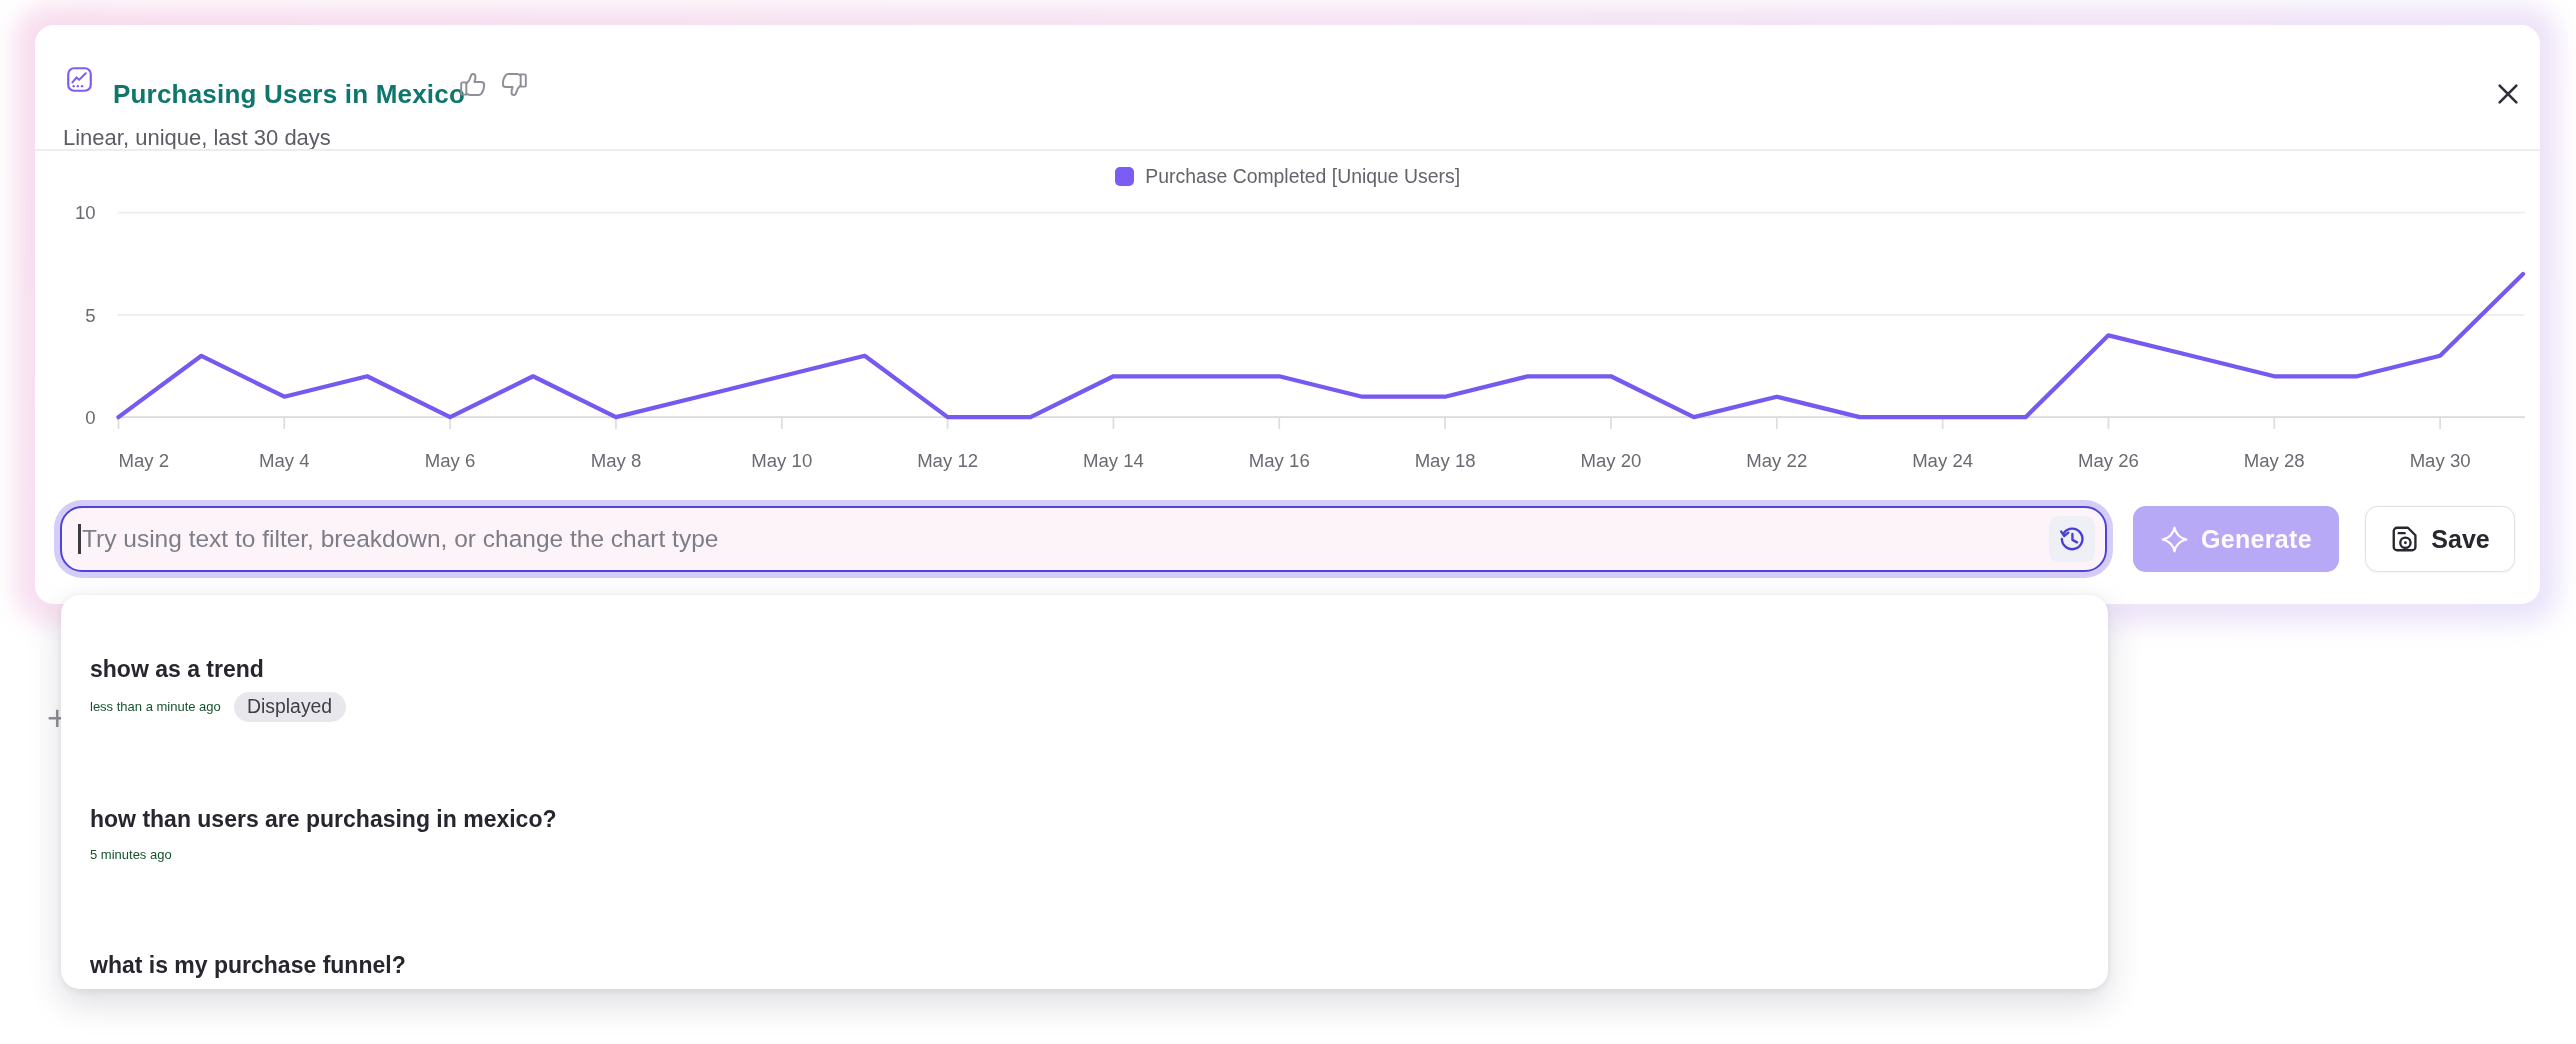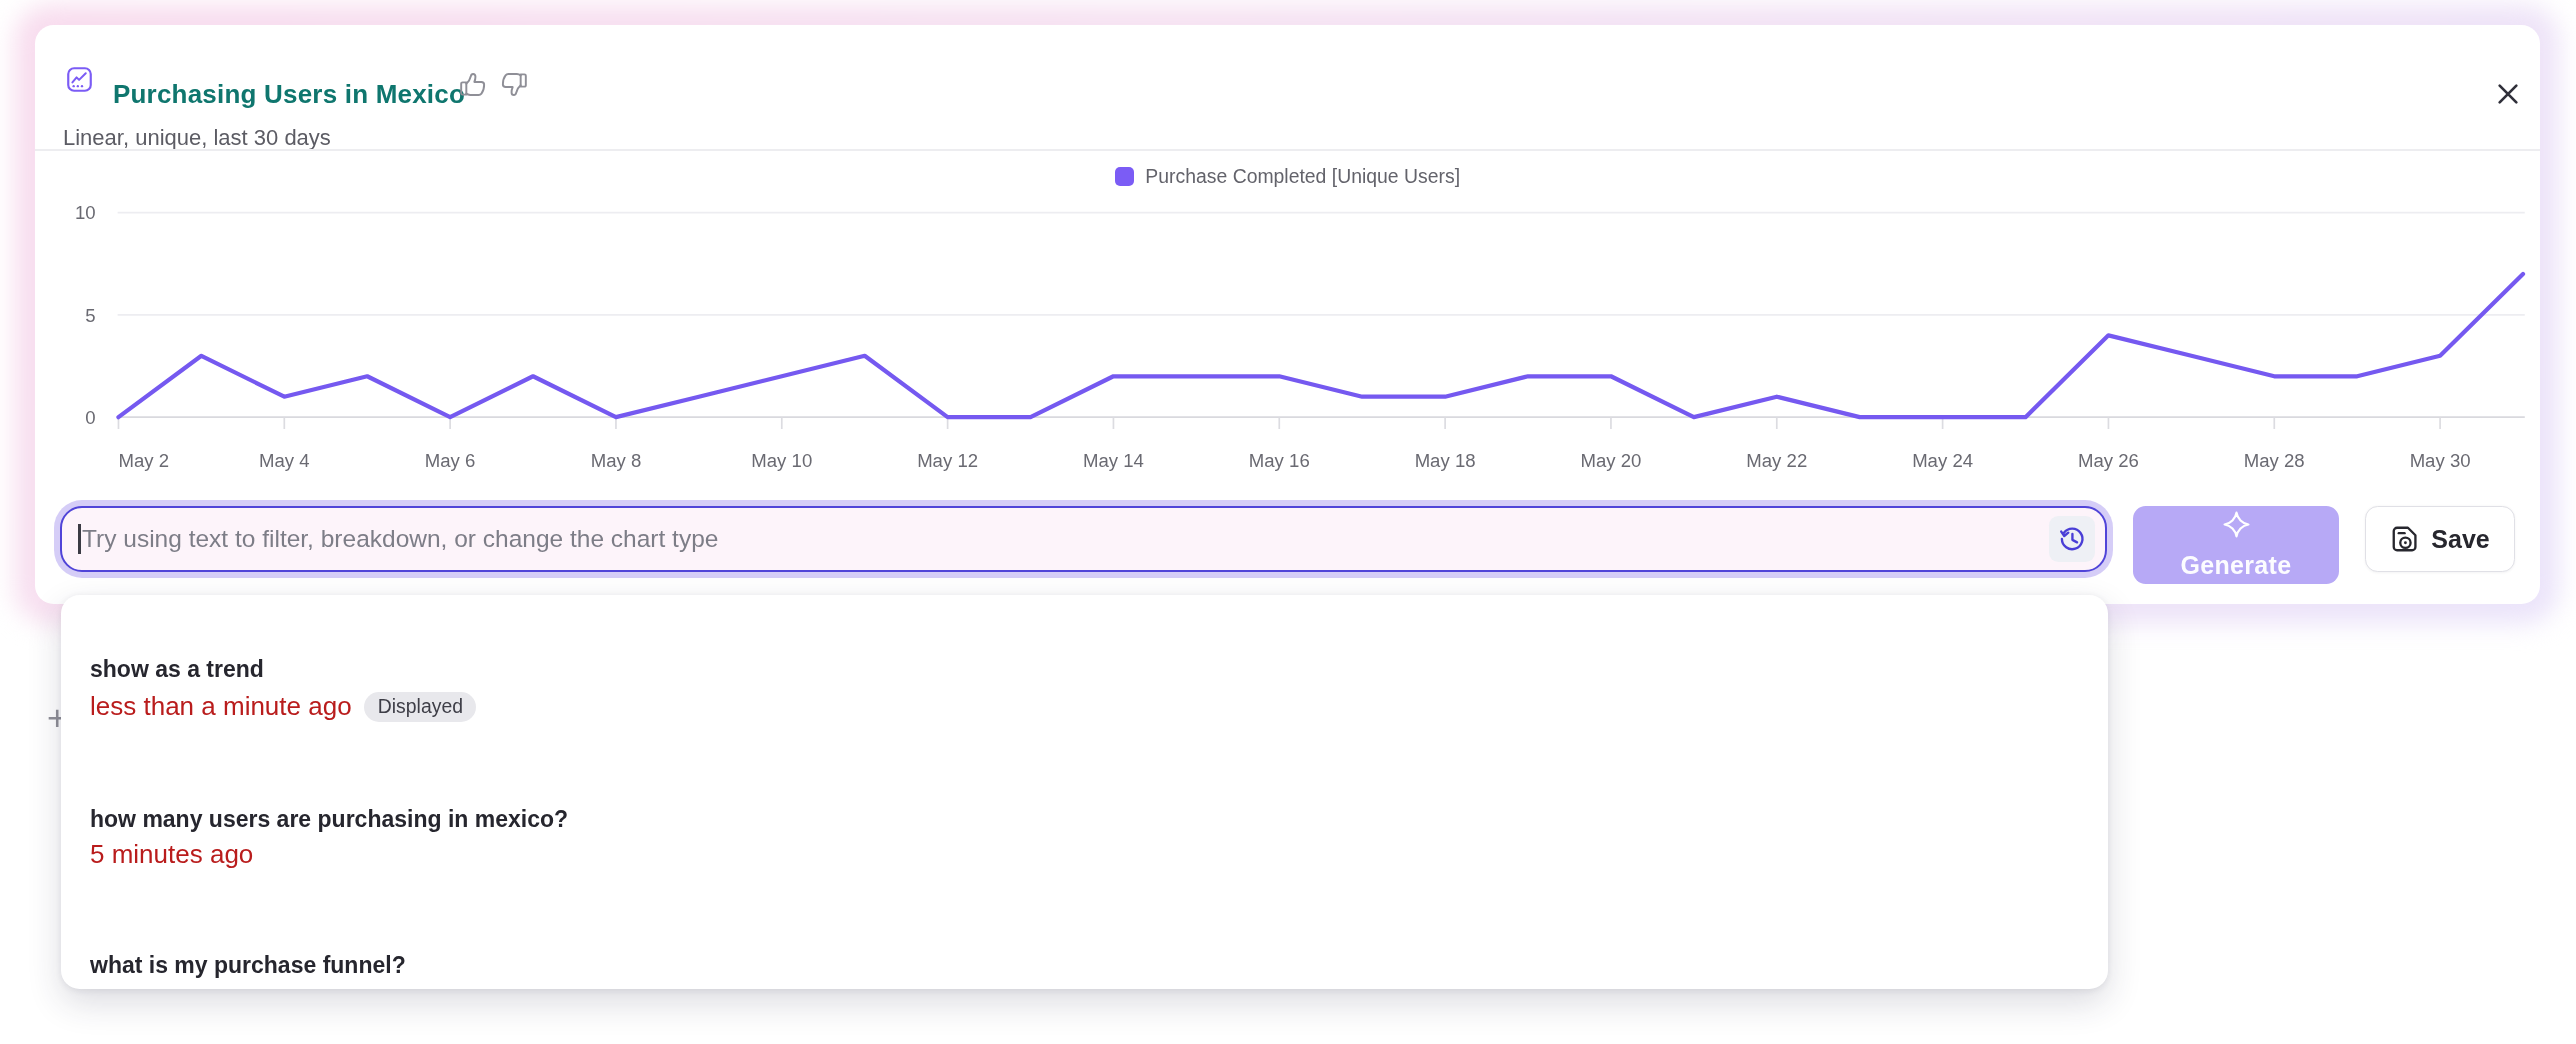--- a/index.html
+++ b/index.html
@@ -51,23 +51,23 @@
     padding:0 68px 0 20px;font-size:24.5px;color:#2c2c33;
     font-family:"Liberation Sans", sans-serif;
   }
   .query-input::placeholder{color:#7d7d87;opacity:1;}
   .caret{position:absolute;left:16px;top:16px;width:2.5px;height:30px;background:#3b3b44;}
   .history-btn{
     position:absolute;right:10px;top:7.6px;width:46px;height:46px;border-radius:9.3px;
     background:#eef0f5;display:flex;align-items:center;justify-content:center;cursor:pointer;
   }
   .generate-btn{
-    position:absolute;left:2098px;top:481px;width:206px;height:78px;border-radius:12.7px;
+    position:absolute;left:2098px;top:481px;width:206px;height:66px;border-radius:12.7px;
     background:#b7a9f6;border:none;display:flex;align-items:center;justify-content:center;
-    gap:12px;cursor:default;flex-direction:column;
+    gap:12px;cursor:default;
   }
   .generate-label{font-size:25px;font-weight:600;color:rgba(255,255,255,0.96);letter-spacing:0.3px;}
   .save-btn{
     position:absolute;left:2330px;top:481px;width:150px;height:66px;border-radius:12.7px;
     background:#ffffff;border:1.7px solid #e0e0e6;box-sizing:border-box;
     display:flex;align-items:center;justify-content:center;gap:11px;cursor:pointer;
     box-shadow:0 0.8px 2.5px rgba(20,20,40,0.05);
   }
   .save-label{font-size:25px;font-weight:600;color:#27272e;}
   
@@ -78,21 +78,21 @@
   
   .dropdown{
     position:absolute;left:61px;top:595px;width:2047px;height:394px;z-index:4;
     background:#ffffff;border-radius:18.6px;box-sizing:border-box;
     box-shadow:0 13.5px 34px rgba(40,40,70,0.16),0 1.7px 6.8px rgba(40,40,70,0.08);
     padding:23px 0 0 0;overflow:hidden;
   }
   .history-item{padding:9.3px 29px;cursor:pointer;}
   .hi-title{font-size:23px;font-weight:700;color:#26262e;line-height:29px;margin-top:28px;}
   .hi-meta{margin-top:7.6px;display:flex;align-items:center;gap:12.7px;line-height:25px;}
-  .hi-time{font-size:26px;color:#b91c1c;}
+  .hi-time{font-size:13px;color:#14532d;}
   .hi-badge{
     display:inline-block;background:#e8e8ec;color:#3e3e47;font-size:19.4px;
     padding:2.5px 13.5px;border-radius:16px;
   }
   .history-item + .history-item{margin-top:37px;}
   svg{display:block;}
 </style>
 </head>
 <body>
 
@@ -212,21 +212,21 @@
 
 <div class="dropdown" id="dropdown">
     <div class="history-item">
       <div class="hi-title">show as a trend</div>
       <div class="hi-meta">
         <span class="hi-time">less than a minute ago</span>
         <span class="hi-badge">Displayed</span>
       </div>
     </div>
     <div class="history-item">
-      <div class="hi-title">how many users are purchasing in mexico?</div>
+      <div class="hi-title">how than users are purchasing in mexico?</div>
       <div class="hi-meta">
         <span class="hi-time">5 minutes ago</span>
       </div>
     </div>
     <div class="history-item">
       <div class="hi-title">what is my purchase funnel?</div>
       <div class="hi-meta">
         <span class="hi-time">4 minutes ago</span>
       </div>
     </div>

